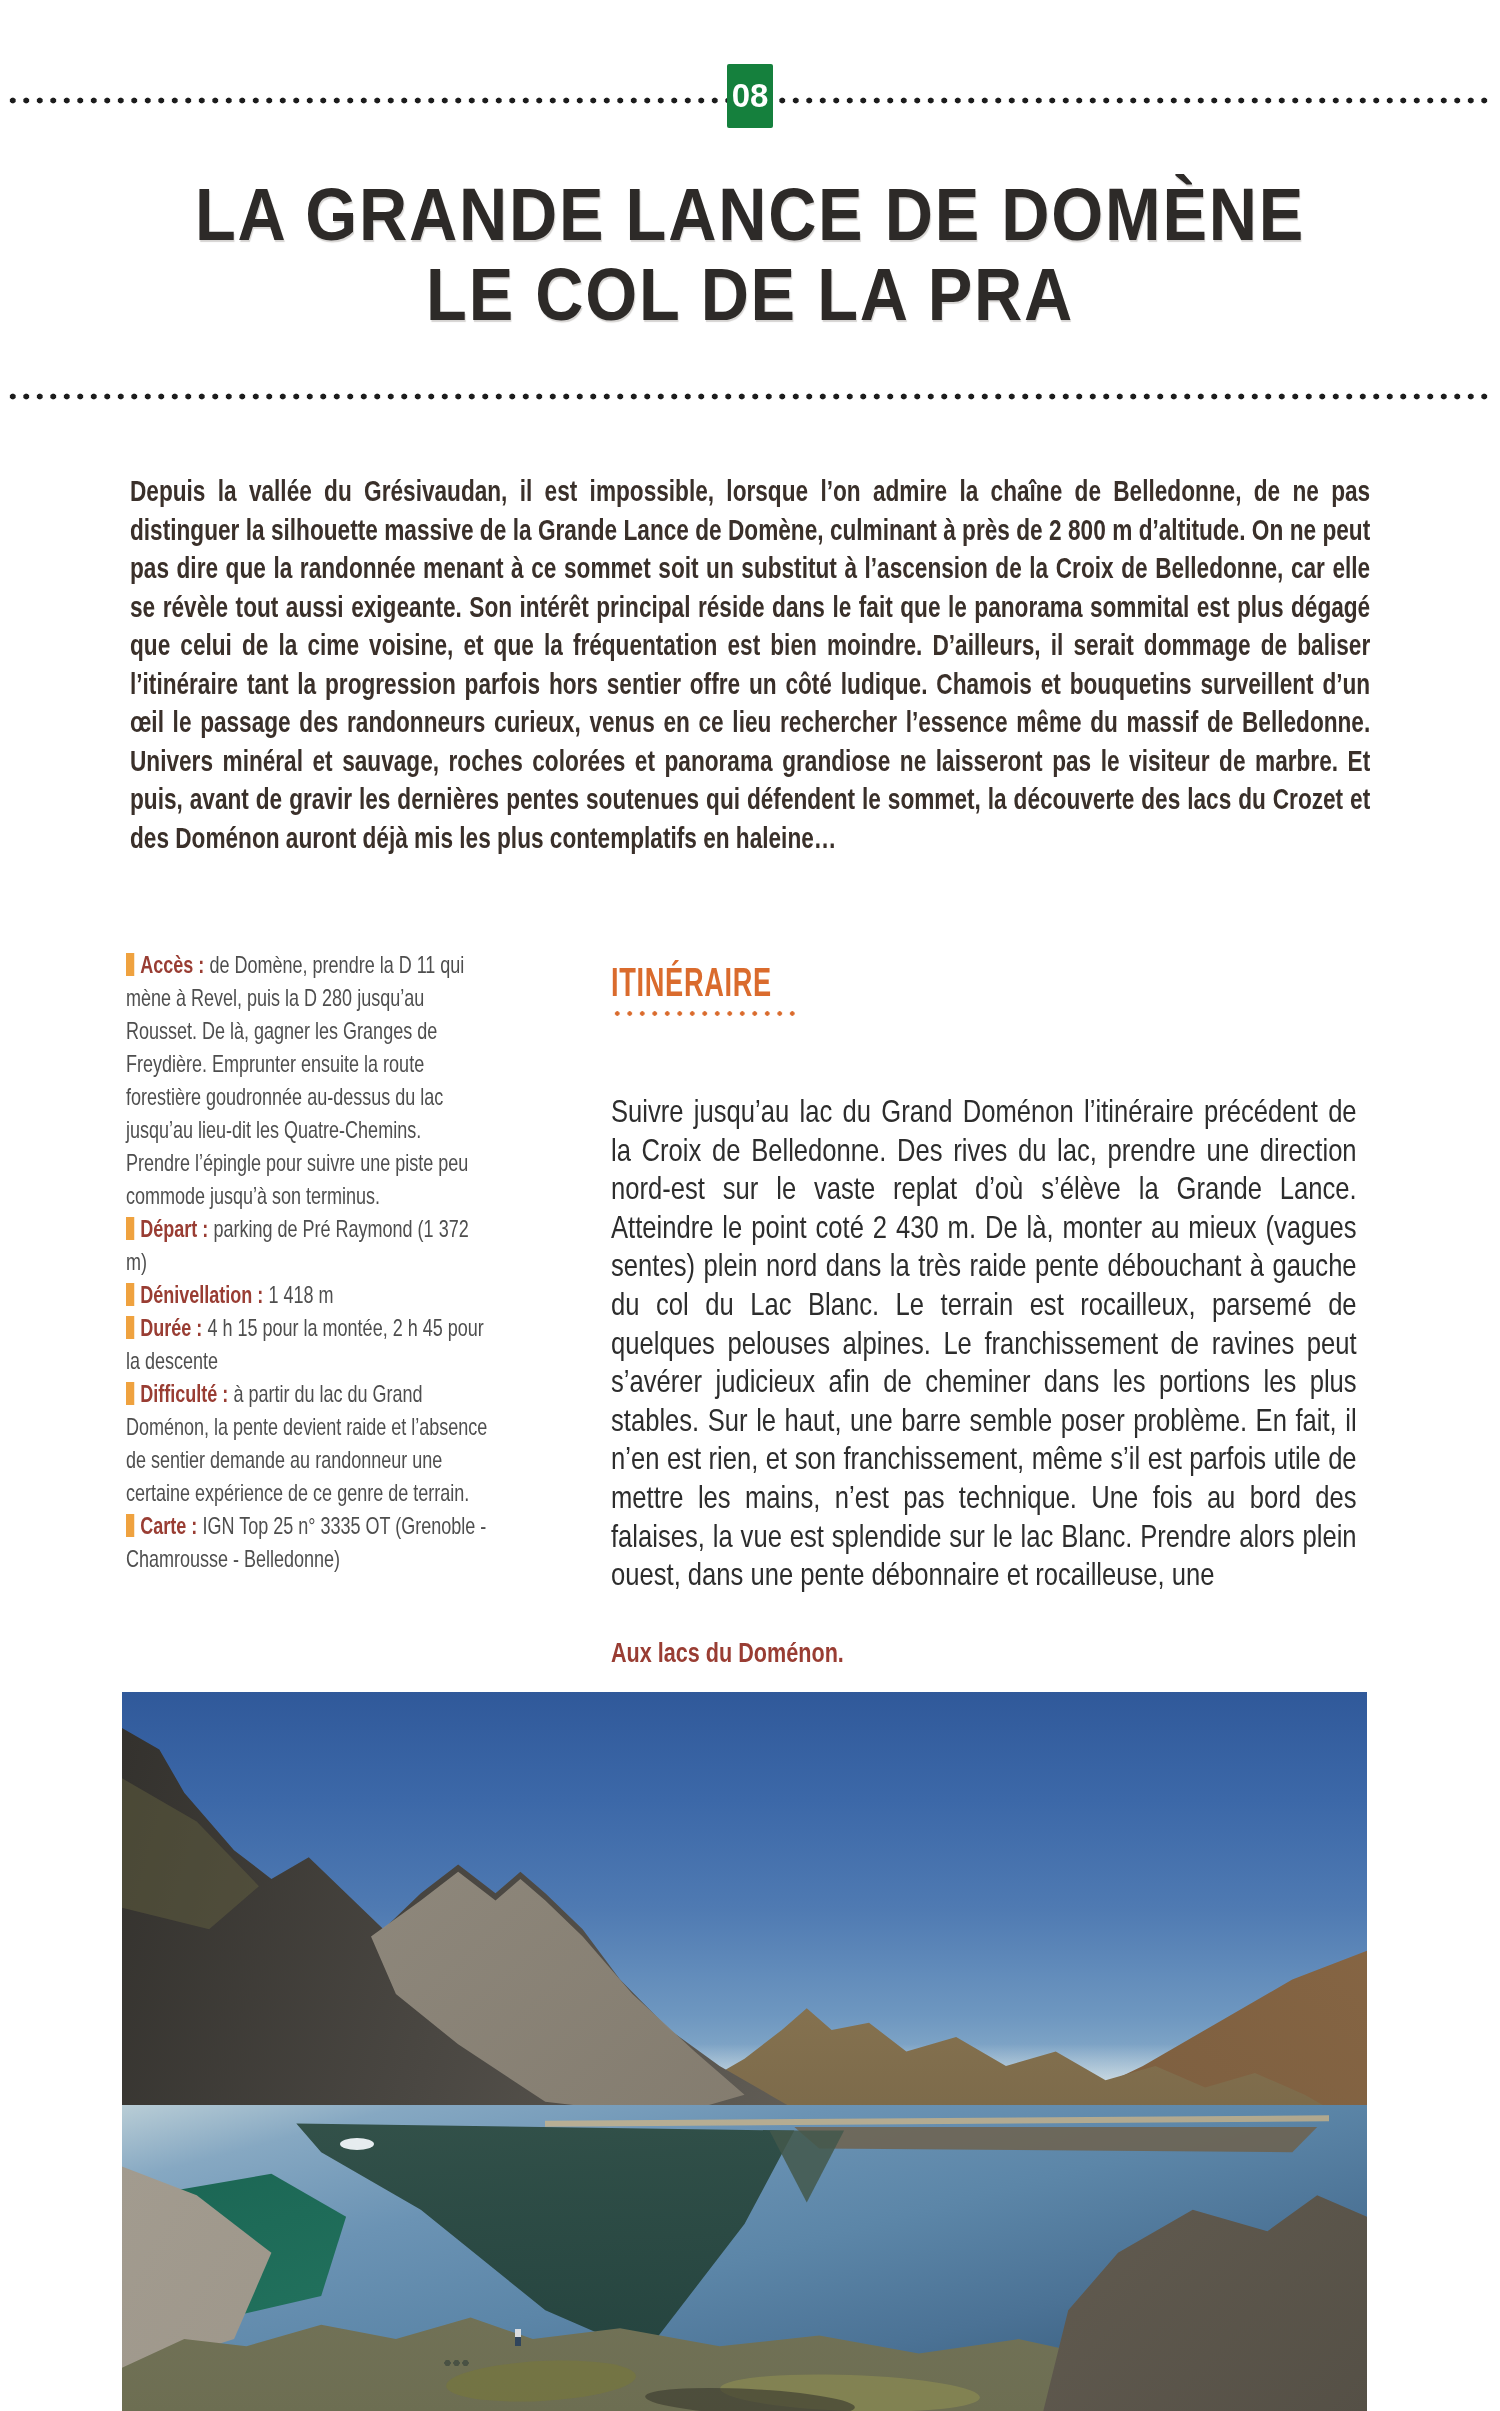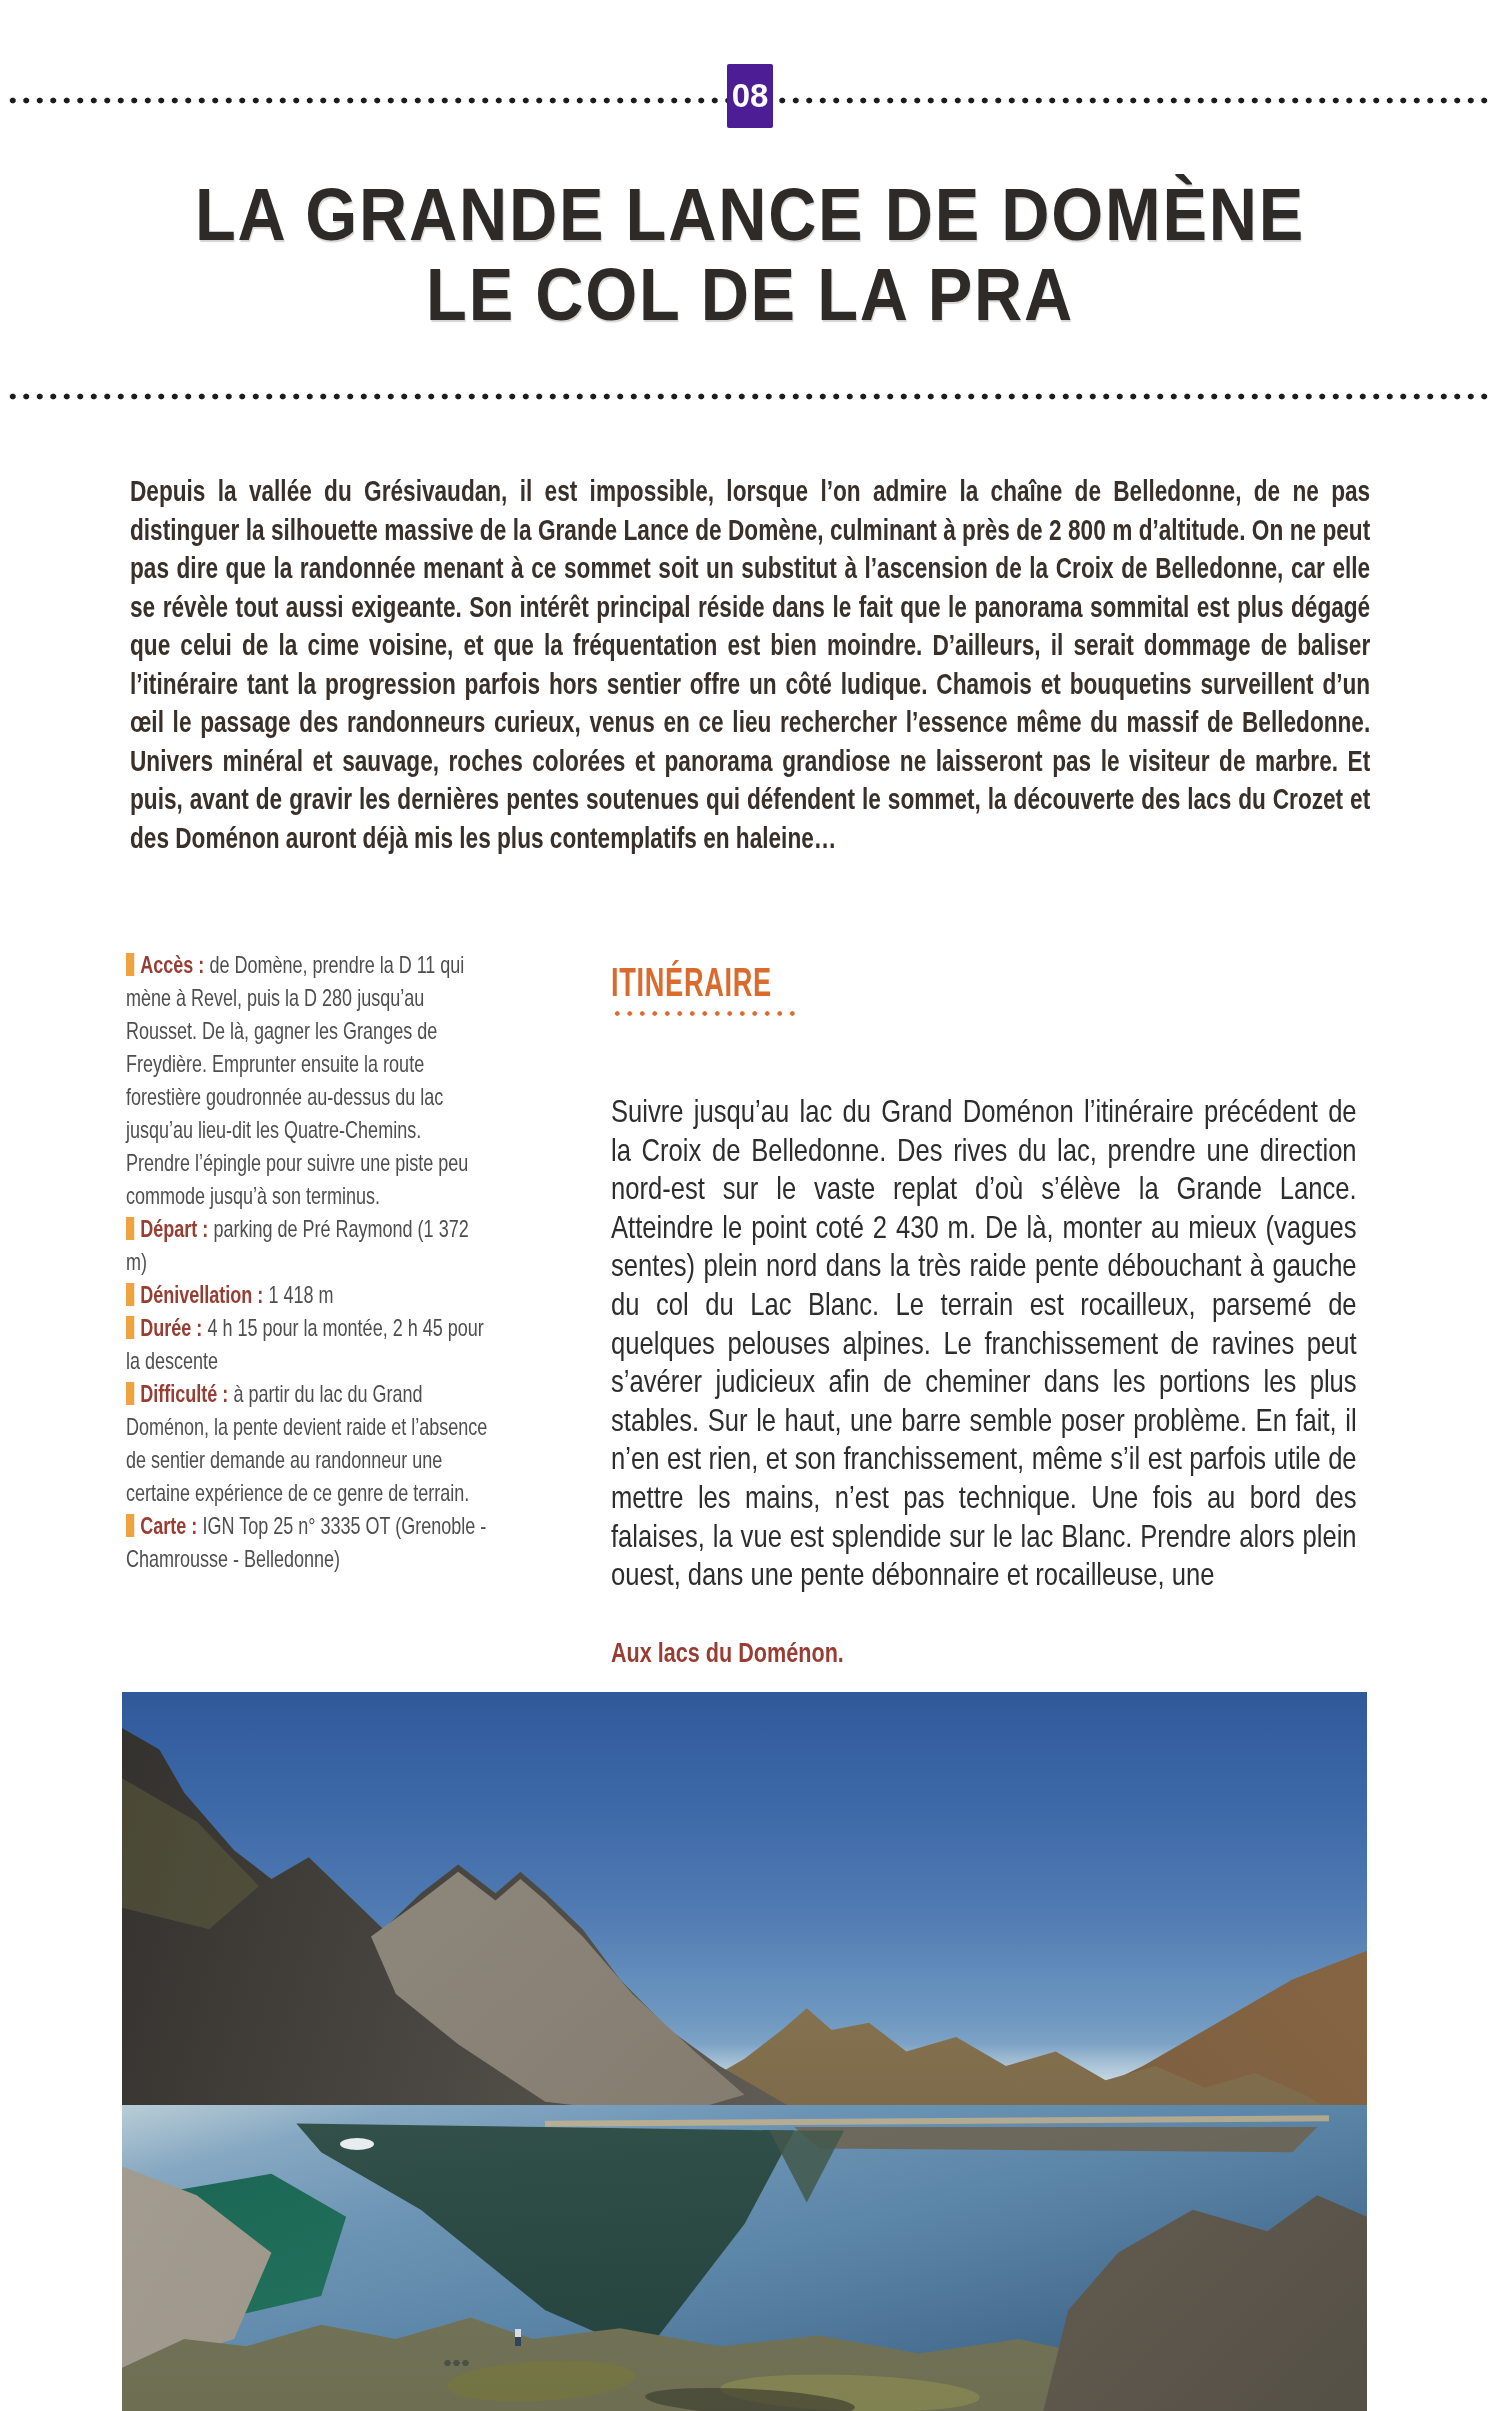--- a/index.html
+++ b/index.html
@@ -8,21 +8,21 @@
 
   
   .dots{position:absolute;left:6px;right:6px;height:9px;
     background-image:radial-gradient(circle,#1c1c1c 2.7px,rgba(0,0,0,0) 3.2px);
     background-size:13.5px 9px;background-repeat:repeat-x;background-position:left center;}
   .dots.top{top:96px;}
   .dots.under-title{top:392px;}
 
   
   .badge{position:absolute;top:64px;left:50%;transform:translateX(-50%);
-    width:46px;height:64px;background:#4c1d95;border-radius:2px;
+    width:46px;height:64px;background:#15803d;border-radius:2px;
     display:flex;align-items:center;justify-content:center;
     color:#ffffff;font-weight:bold;font-size:33px;}
 
   
   .title{position:absolute;top:174px;left:0;width:1500px;text-align:center;
     font-weight:bold;font-size:75px;line-height:80px;letter-spacing:2px;
     color:#2d2a28;transform:scaleX(0.89);transform-origin:50% 0;
     text-shadow:1px 2px 1px rgba(70,60,50,.22);}
 
   

